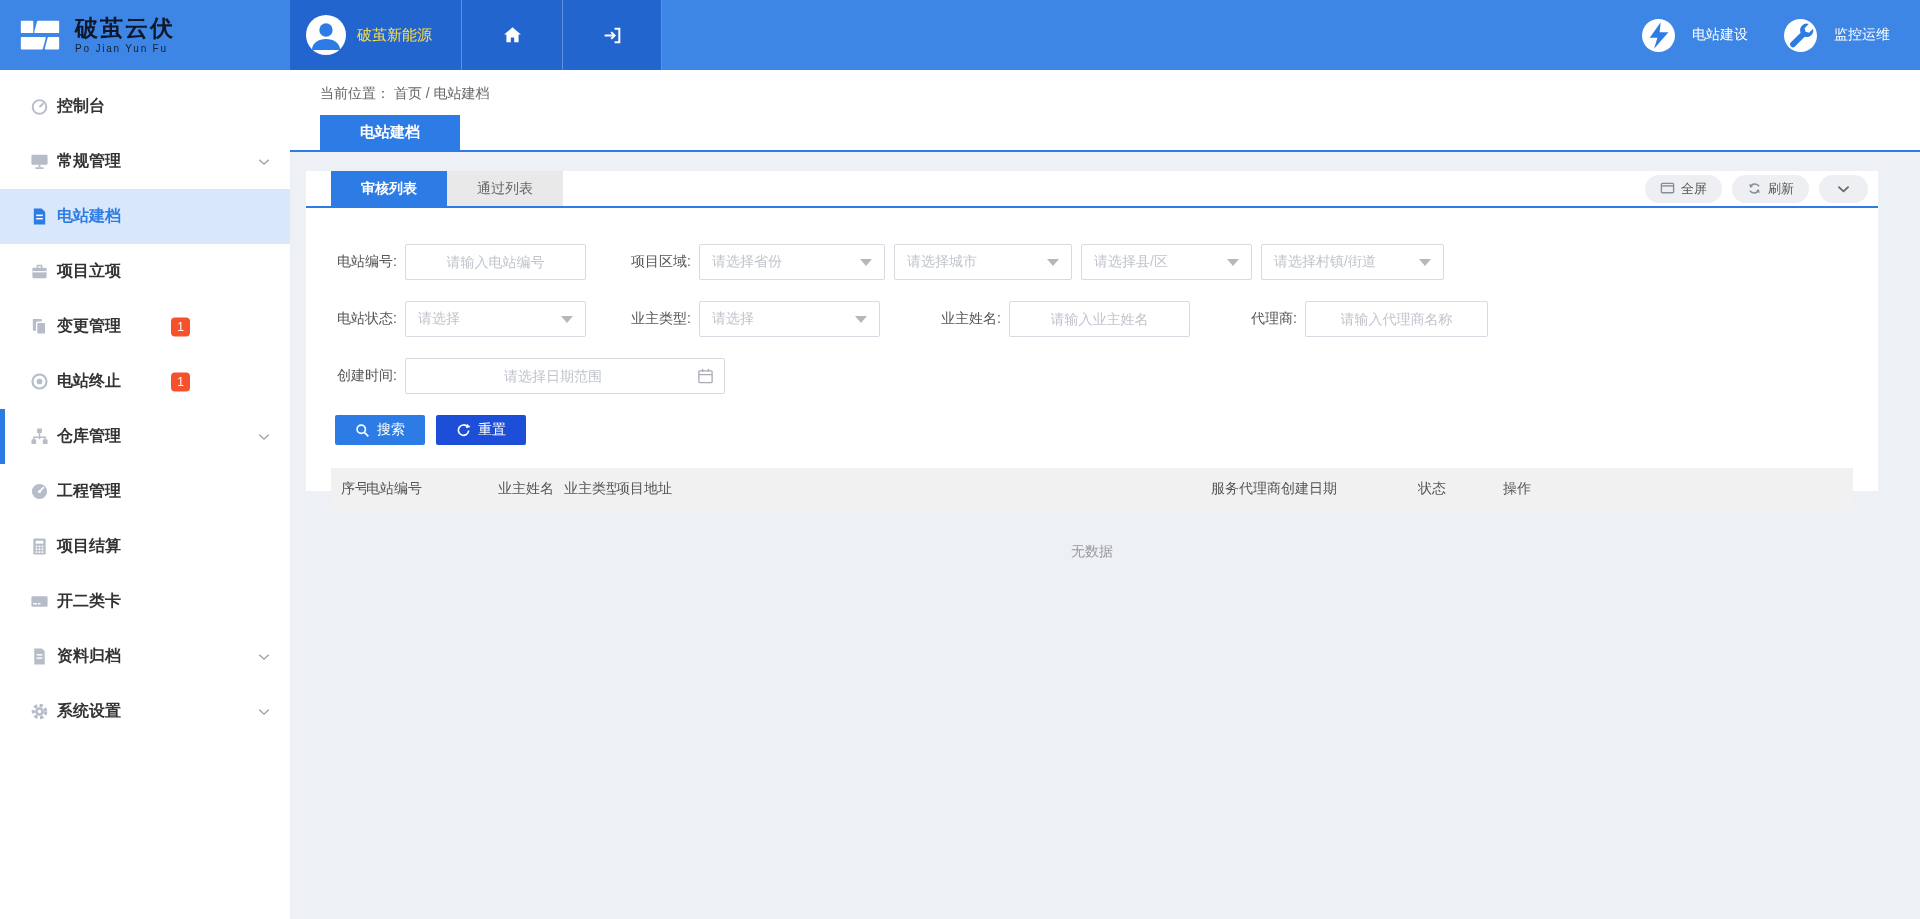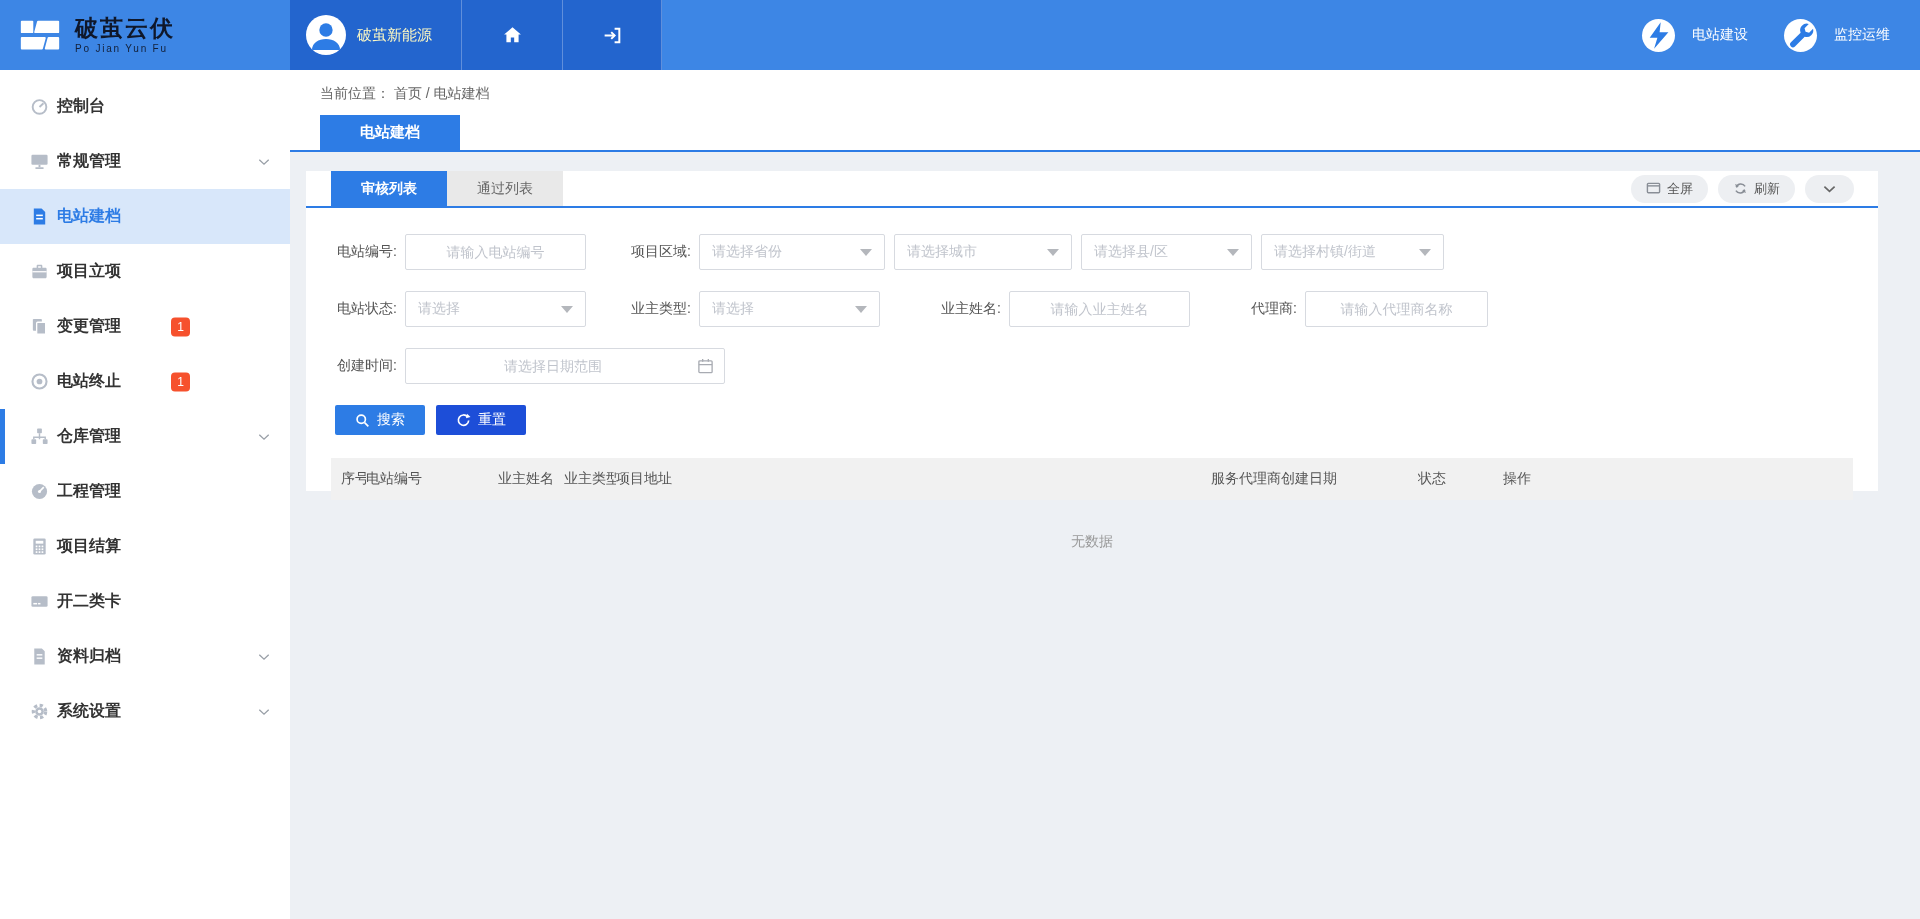--- a/index.html
+++ b/index.html
@@ -10,21 +10,21 @@
 
   
   .topbar{height:70px;display:flex;align-items:stretch;background:var(--bar-light);}
   .logo{width:290px;display:flex;align-items:center;padding-left:17px;}
   .logo-text{margin-left:12px;color:#0f172a;}
   .logo-title{font-size:23px;font-weight:bold;letter-spacing:2px;line-height:24px;}
   .logo-sub{font-size:10px;letter-spacing:1.8px;margin-top:3px;opacity:.92;}
   .seg{background:var(--bar-dark);display:flex;align-items:center;}
   .seg-user{width:171px;padding-left:16px;}
   .avatar{width:40px;height:40px;border-radius:50%;background:#fff;overflow:hidden;flex:0 0 auto;}
-  .company{color:#fef9c3;font-size:15px;margin-left:11px;white-space:nowrap;}
+  .company{color:#fde047;font-size:15px;margin-left:11px;white-space:nowrap;}
   .seg-btn{width:101px;justify-content:center;border-left:1px solid rgba(255,255,255,.28);cursor:pointer;}
   .topbar .spacer{flex:1;}
   .mods{display:flex;align-items:center;gap:36px;margin-right:30px;}
   .mod{display:flex;align-items:center;gap:17px;cursor:pointer;}
   .mod-circle{width:33px;height:33px;border-radius:50%;background:#fff;display:flex;align-items:center;justify-content:center;}
   .mod-label{color:#fff;font-size:14px;}
 
   
   .sidebar{position:absolute;left:0;top:70px;width:290px;bottom:0;background:#fff;padding-top:9px;}
   .s-item{height:55px;display:flex;align-items:center;padding-left:29px;position:relative;cursor:pointer;color:#333;}
@@ -44,24 +44,24 @@
   .page-tab{position:absolute;left:30px;bottom:0;width:140px;height:35px;background:var(--blue);
             color:#fff;font-size:15px;font-weight:bold;display:flex;align-items:center;justify-content:center;cursor:pointer;}
   .blueline{height:2px;background:var(--blue);}
   .content{height:767px;padding:19px 42px 0 16px;}
   .panel{background:#fff;height:320px;}
 
   .tabbar{display:flex;align-items:stretch;height:37px;border-bottom:2px solid var(--blue);padding-left:25px;}
   .tab{display:flex;align-items:center;justify-content:center;padding:0 30px;font-size:14px;cursor:pointer;}
   .tab.active{background:var(--blue);color:#fff;font-weight:bold;}
   .tab.inactive{background:#e9e9e9;color:#666;}
-  .toolbar{margin-left:auto;display:flex;align-items:center;gap:10px;padding-right:24px;}
+  .toolbar{margin-left:auto;display:flex;align-items:center;gap:10px;padding-right:10px;}
   .pill{height:28px;border-radius:14px;background:#edeff2;color:#555;font-size:13px;display:flex;align-items:center;gap:6px;padding:0 15px;cursor:pointer;}
 
-  .filters{padding:26px 0 0 25px;}
+  .filters{padding:36px 0 0 25px;}
   .frow{display:flex;align-items:center;margin-bottom:21px;}
   .lbl{font-size:14px;color:#555;text-align:right;padding-right:8px;white-space:nowrap;}
   .w74{width:74px;} .w66{width:66px;}
   .ipt{height:36px;border:1px solid #d7dae0;border-radius:2px;padding:0 12px;font-size:14px;color:#333;outline:none;background:#fff;font-family:inherit;text-align:center;}
   .ipt::placeholder{color:#c0c4cc;}
   .sel{height:36px;border:1px solid #d7dae0;border-radius:2px;background:#fff;display:flex;align-items:center;
        padding:0 28px 0 12px;font-size:14px;color:#c0c4cc;position:relative;cursor:pointer;}
   .caret{position:absolute;right:12px;top:50%;margin-top:-3px;width:0;height:0;
          border-left:6px solid transparent;border-right:6px solid transparent;border-top:7px solid #b4b7bc;}
   .datebox{position:relative;display:flex;align-items:center;}

